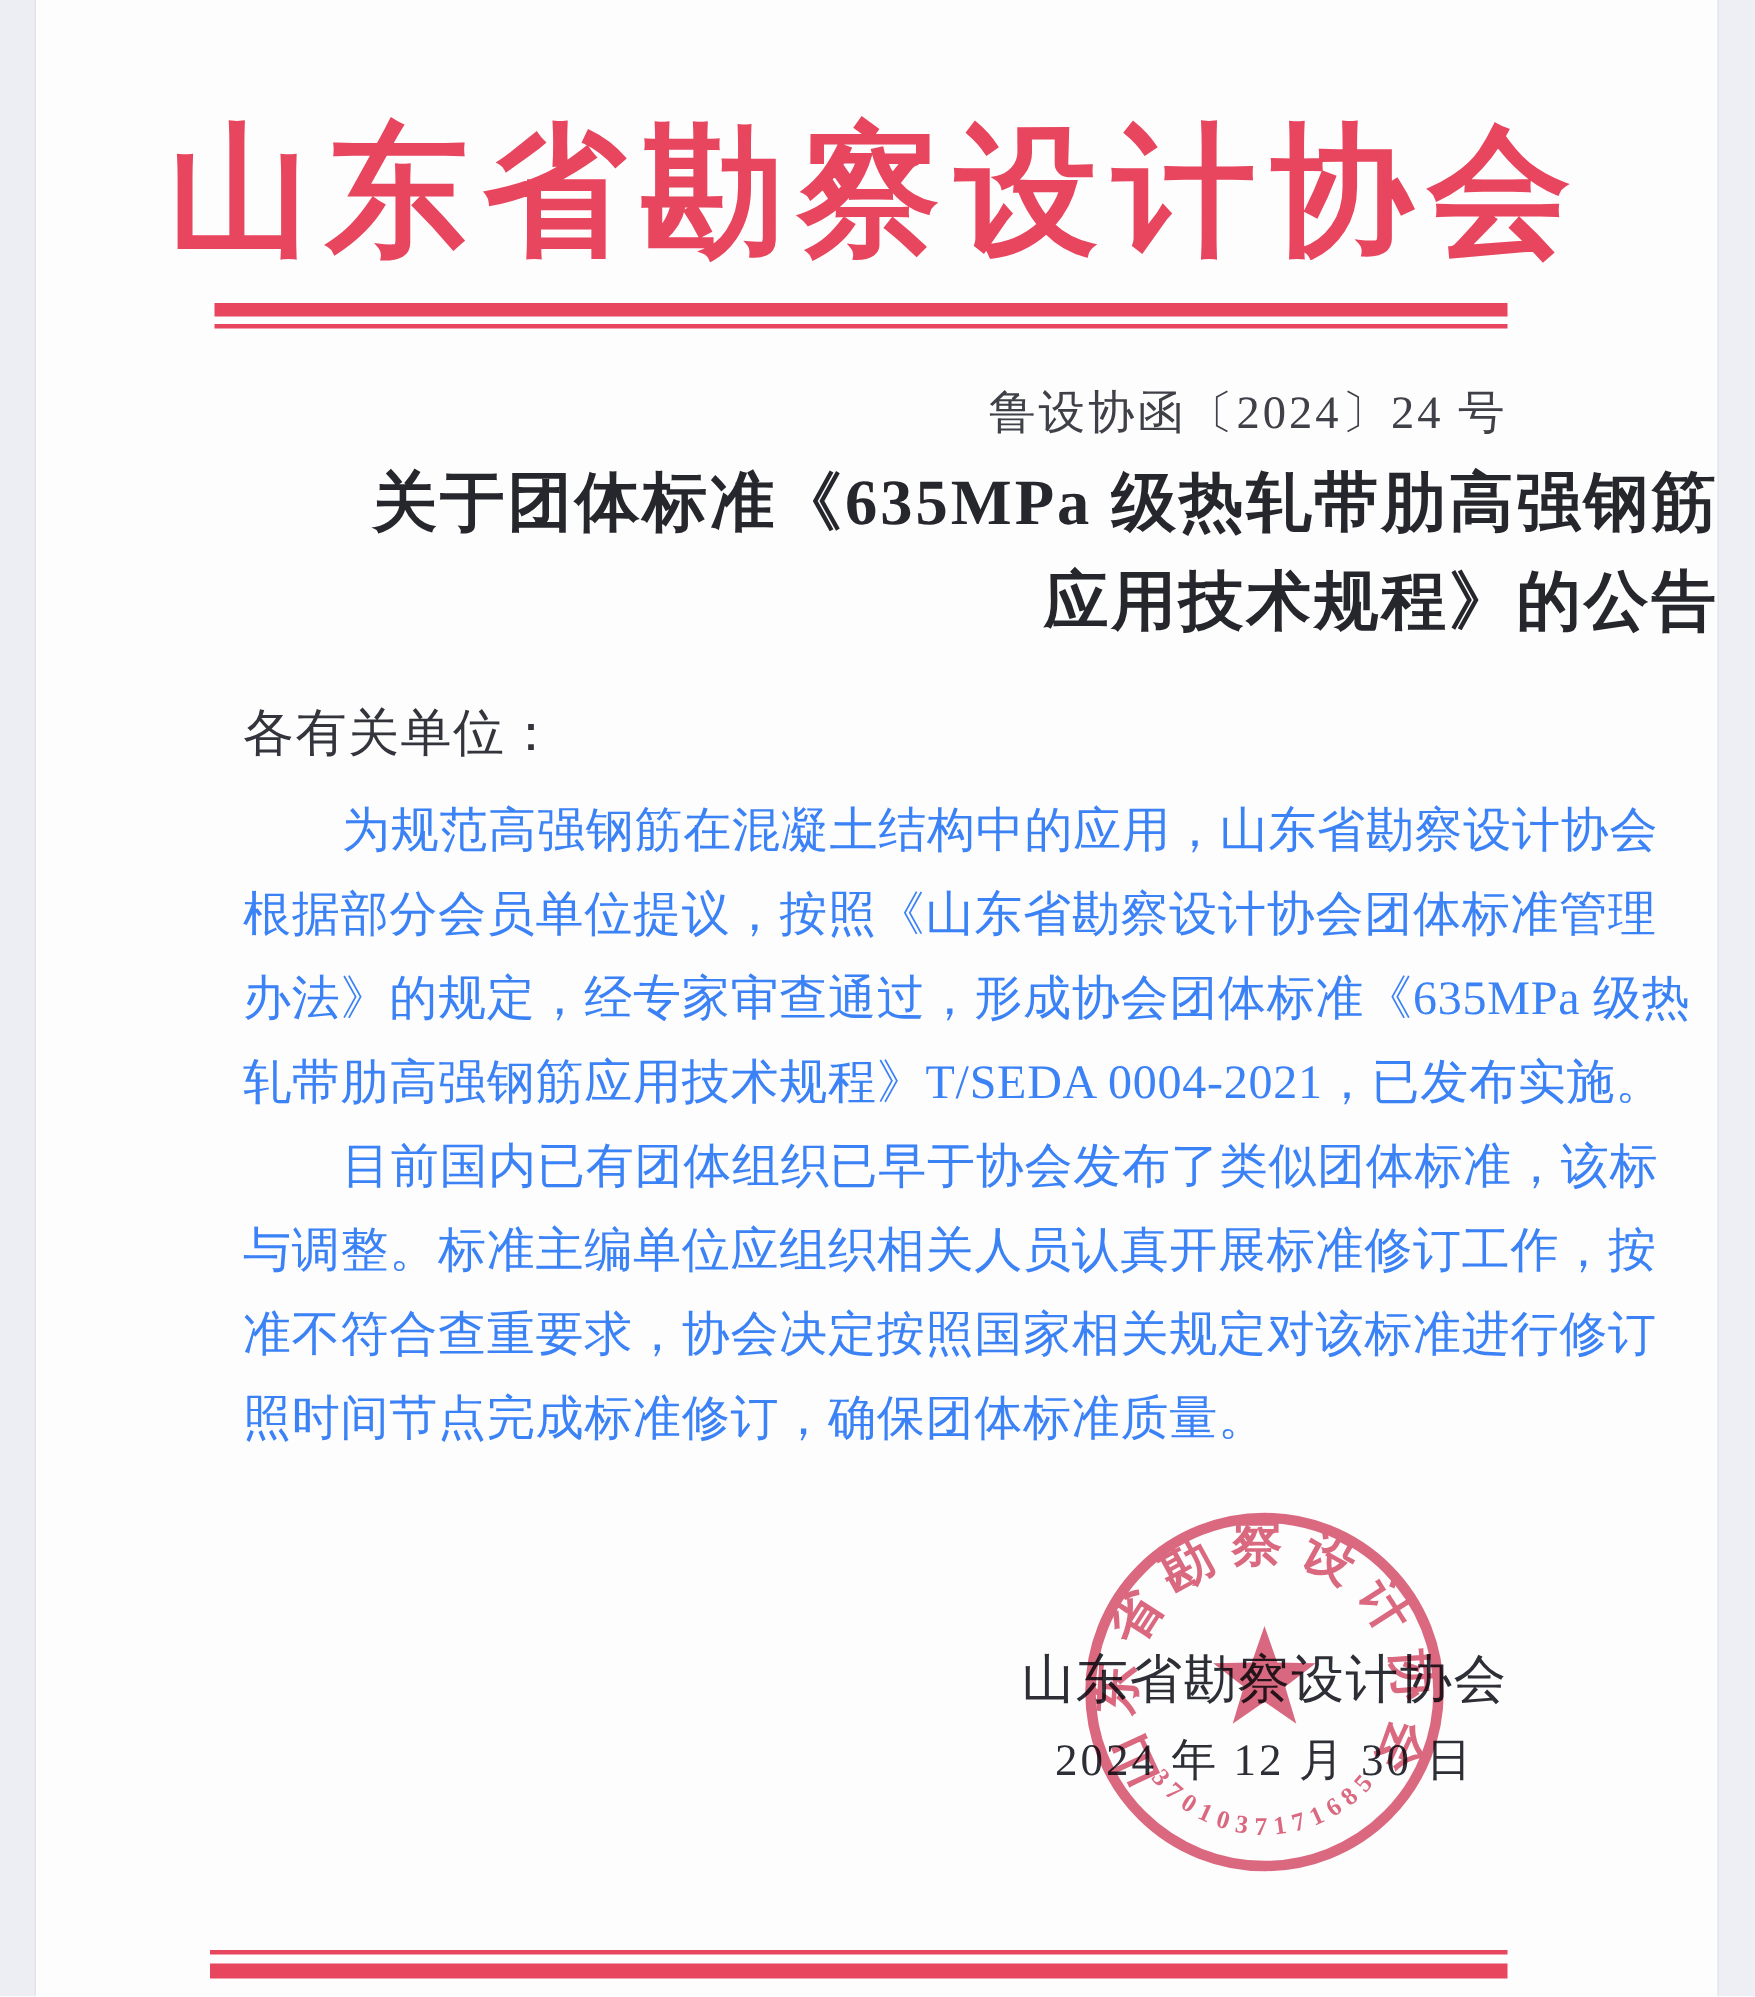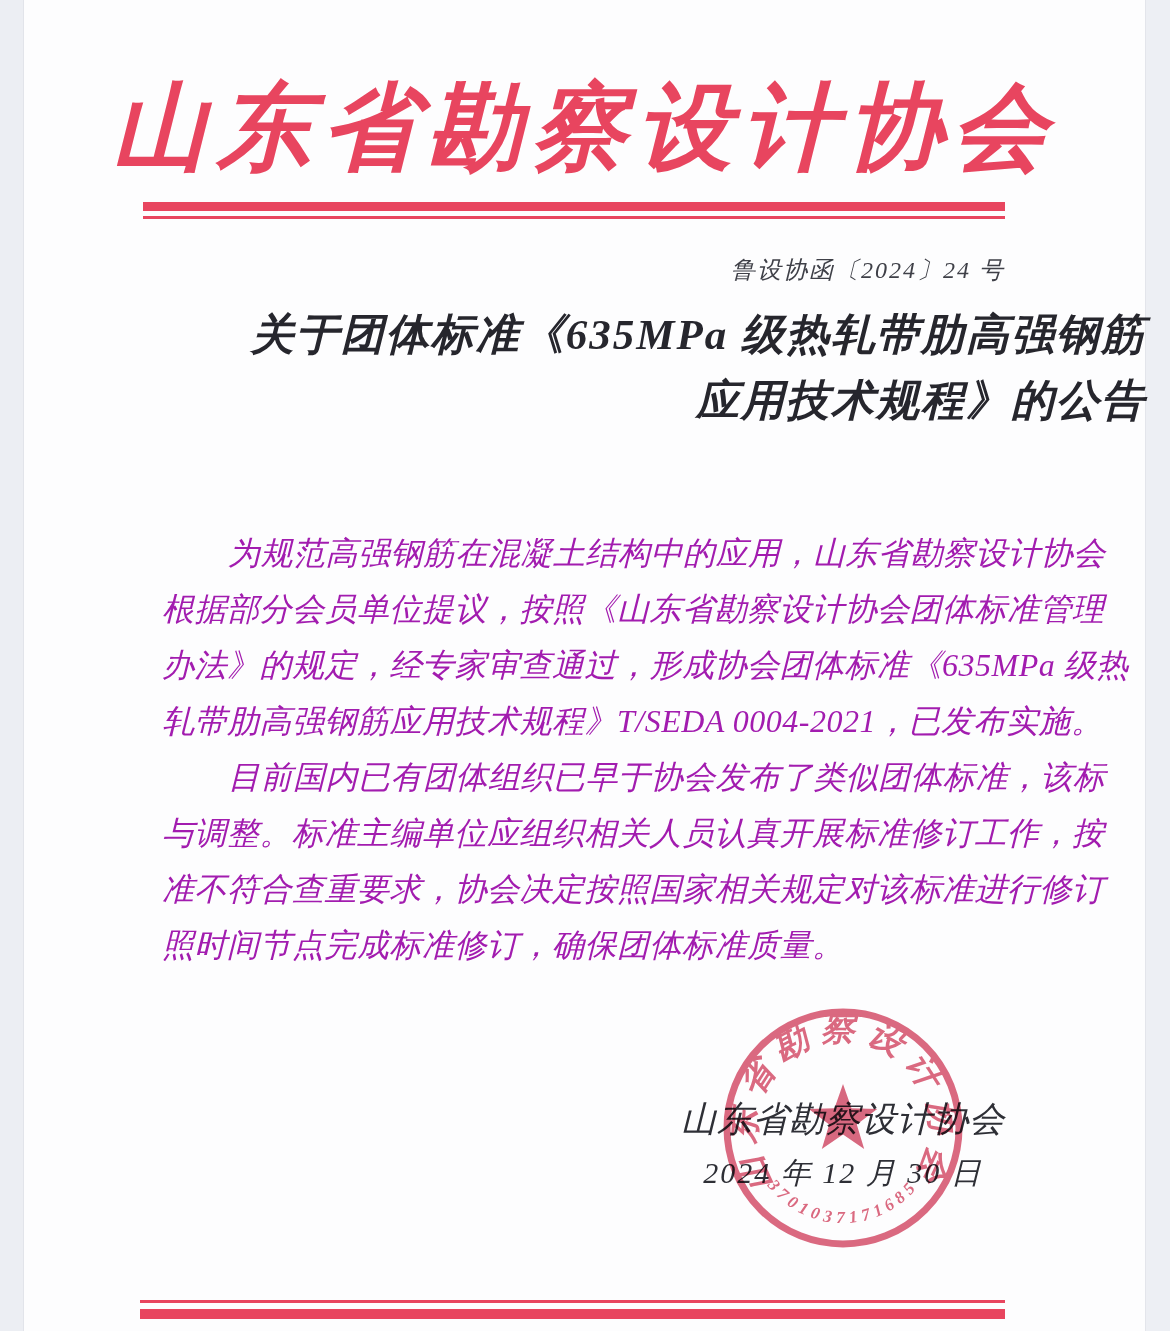--- a/index.html
+++ b/index.html
@@ -1,56 +1,55 @@
 <!DOCTYPE html>
 <html><head>
 <meta charset="utf-8">
 <style>
   html,body{margin:0;padding:0;background:#ffffff;}
   .canvas{
     position:relative;width:1170px;height:1331px;overflow:hidden;
     background:#fdfdfe;
     font-family:"Liberation Serif","DejaVu Serif",serif;
-    font-style:italic;
   }
   .edge-strip{position:absolute;top:0;height:1331px;}
   .edge-left{left:0;width:23px;background:#eceef3;border-right:1px solid #e2e4ea;}
   .edge-right{right:0;width:24px;background:#edeff4;border-left:1px solid #e3e5eb;}
 
   .org-masthead{
     position:absolute;left:23px;top:72px;width:1123px;
     text-align:center;color:#e8455f;
     font-size:95px;font-weight:bold;letter-spacing:10px;line-height:112px;
     white-space:nowrap;
   }
   .rule{position:absolute;background:#e8455f;}
   .rule-top-thick{left:143px;top:202px;width:862px;height:9px;}
   .rule-top-thin{left:143px;top:216px;width:862px;height:3px;}
   .rule-bottom-thin{left:140px;top:1300px;width:865px;height:3px;}
   .rule-bottom-thick{left:140px;top:1309px;width:865px;height:10px;}
 
   .doc-number{
     position:absolute;right:165px;top:254px;
-    font-size:24px;color:#3f4048;letter-spacing:2px;white-space:nowrap;
+    font-size:31px;color:#3f4048;letter-spacing:2px;white-space:nowrap;
   }
   .announce-title{
     position:absolute;left:23px;width:1123px;text-align:right;
     font-size:43px;font-weight:600;color:#26262d;letter-spacing:2px;
     white-space:nowrap;
   }
   .announce-title.l1{top:306px;}
   .announce-title.l2{top:372px;}
 
   .salutation{
     position:absolute;left:162px;top:466px;
     font-size:34px;color:#33343c;letter-spacing:1px;
   }
   .body-block{position:absolute;left:162px;top:528px;width:843px;}
   .body-line{
-    height:56px;line-height:50px;font-size:32px;color:#a21caf;
+    height:56px;line-height:50px;font-size:32px;color:#3b82f6;
     text-align:justify;text-align-last:justify;white-space:nowrap;
     letter-spacing:0.5px;
   }
   .body-line.indent{padding-left:66px;}
   .body-line.no-fill{text-align:right;text-align-last:left;}
 
   .signature-org{
     position:absolute;left:843px;top:1096px;transform:translateX(-50%);
     font-size:35px;color:#2e2f36;letter-spacing:1px;white-space:nowrap;z-index:2;
   }
@@ -75,20 +74,21 @@
   <div class="org-masthead">山东省勘察设计协会</div>
 
   <div class="rule rule-top-thick"></div>
   <div class="rule rule-top-thin"></div>
 
   <div class="doc-number">鲁设协函〔2024〕24 号</div>
 
   <div class="announce-title l1">关于团体标准《635MPa 级热轧带肋高强钢筋</div>
   <div class="announce-title l2">应用技术规程》的公告</div>
 
+  <div class="salutation">各有关单位：</div>
 
   <div class="body-block">
     <div class="body-line indent">为规范高强钢筋在混凝土结构中的应用，山东省勘察设计协会</div>
     <div class="body-line">根据部分会员单位提议，按照《山东省勘察设计协会团体标准管理</div>
     <div class="body-line">办法》的规定，经专家审查通过，形成协会团体标准《635MPa 级热</div>
     <div class="body-line">轧带肋高强钢筋应用技术规程》T/SEDA 0004-2021，已发布实施。</div>
     <div class="body-line indent">目前国内已有团体组织已早于协会发布了类似团体标准，该标</div>
     <div class="body-line">与调整。标准主编单位应组织相关人员认真开展标准修订工作，按</div>
     <div class="body-line">准不符合查重要求，协会决定按照国家相关规定对该标准进行修订</div>
     <div class="body-line no-fill">照时间节点完成标准修订，确保团体标准质量。</div>

